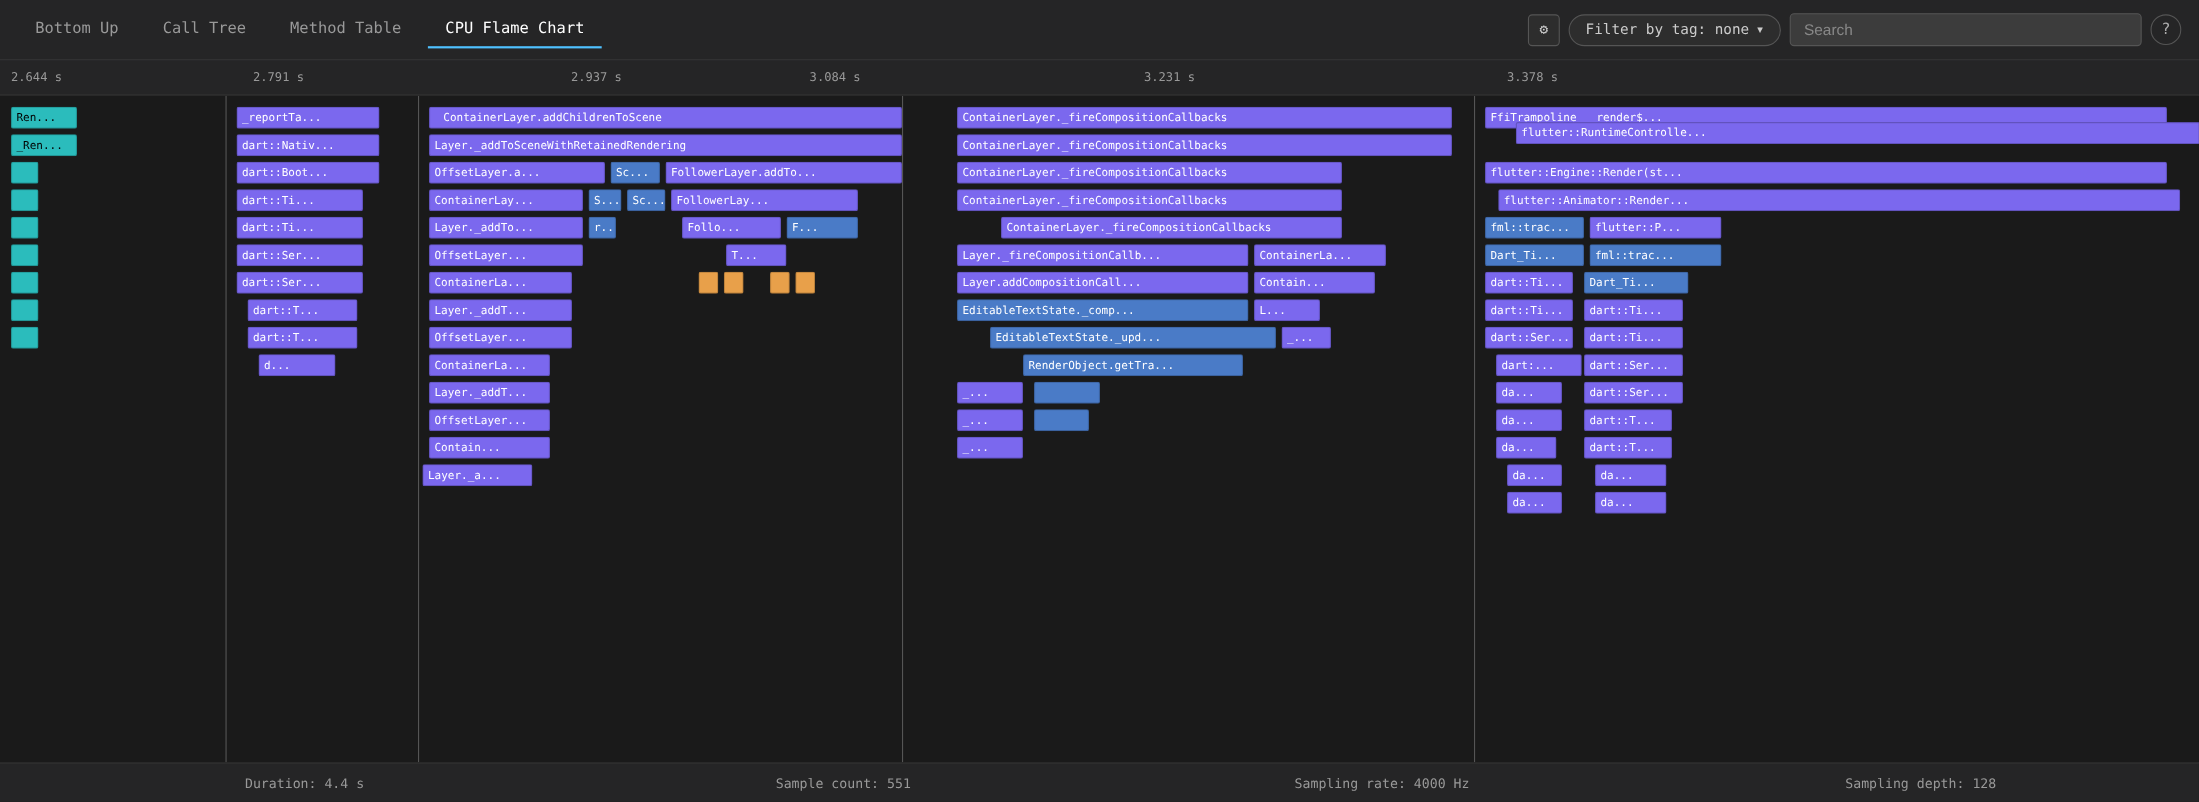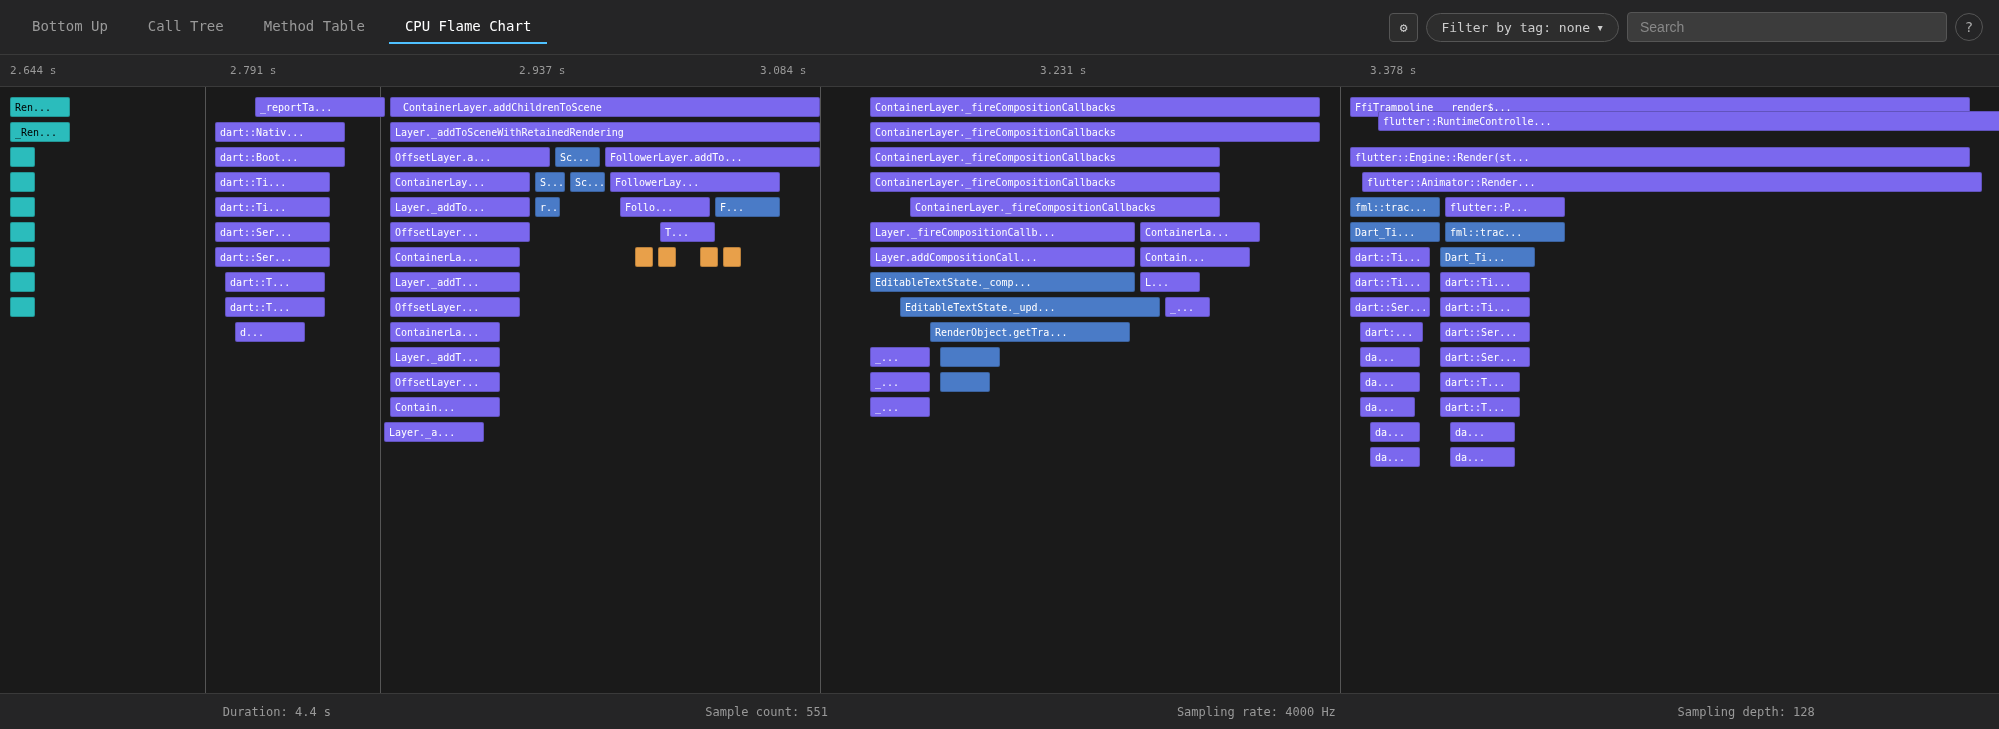--- a/index.html
+++ b/index.html
@@ -183,41 +183,41 @@
   <div class="search-box">
     <input type="text" placeholder="Search" style="">
   </div>
   <div class="help-btn">?</div>
 </div>
 
 <div class="timeline-bar">
   <span class="time-label" style="left: 10px;">2.644 s</span>
   <span class="time-label" style="left: 230px;">2.791 s</span>
   <span class="time-label" style="left: 478px; margin-left: 41px;">2.937 s</span>
-  <span class="time-label" style="left: 760px;">3.084 s</span>
+  <span class="time-label" style="left: 736px;">3.084 s</span>
   <span class="time-label" style="left: 1040px;">3.231 s</span>
   <span class="time-label" style="left: 1370px;">3.378 s</span>
 </div>
 
 <div class="flame-chart" id="flame-chart">
 
   <div class="vertical-line" style="left: 205px;"></div>
   <div class="vertical-line" style="left: 380px;"></div>
   <div class="vertical-line" style="left: 820px;"></div>
   <div class="vertical-line" style="left: 1340px;"></div>
 <div class="flame-bar cyan" style="left: 10px; top: 10px; width: 60px;">Ren...</div>
     <div class="flame-bar cyan" style="left: 10px; top: 35px; width: 60px;">_Ren...</div>
     <div class="flame-bar cyan" style="left: 10px; top: 60px; width: 25px;"></div>
     <div class="flame-bar cyan" style="left: 10px; top: 85px; width: 25px;"></div>
     <div class="flame-bar cyan" style="left: 10px; top: 110px; width: 25px;"></div>
     <div class="flame-bar cyan" style="left: 10px; top: 135px; width: 25px;"></div>
     <div class="flame-bar cyan" style="left: 10px; top: 160px; width: 25px;"></div>
     <div class="flame-bar cyan" style="left: 10px; top: 185px; width: 25px;"></div>
     <div class="flame-bar cyan" style="left: 10px; top: 210px; width: 25px;"></div>
-    <div class="flame-bar purple" style="left: 215px; top: 10px; width: 130px; margin-left: 40px;">_reportTa...</div>
+    <div class="flame-bar purple" style="left: 215px; top: 10px; width: 130px;">_reportTa...</div>
     <div class="flame-bar purple" style="left: 215px; top: 35px; width: 130px;">dart::Nativ...</div>
     <div class="flame-bar purple" style="left: 215px; top: 60px; width: 130px;">dart::Boot...</div>
     <div class="flame-bar purple" style="left: 215px; top: 85px; width: 115px;">dart::Ti...</div>
     <div class="flame-bar purple" style="left: 215px; top: 110px; width: 115px;">dart::Ti...</div>
     <div class="flame-bar purple" style="left: 215px; top: 135px; width: 115px;">dart::Ser...</div>
     <div class="flame-bar purple" style="left: 215px; top: 160px; width: 115px;">dart::Ser...</div>
     <div class="flame-bar purple" style="left: 225px; top: 185px; width: 100px;">dart::T...</div>
     <div class="flame-bar purple" style="left: 225px; top: 210px; width: 100px;">dart::T...</div>
     <div class="flame-bar purple" style="left: 235px; top: 235px; width: 70px;">d...</div>
     <div class="flame-bar purple" style="left: 390px; top: 10px; width: 430px; padding-left: 12px;">ContainerLayer.addChildrenToScene</div>
@@ -273,21 +273,21 @@
     <div class="flame-bar blue" style="left: 1350px; top: 110px; width: 90px;">fml::trac...</div>
     <div class="flame-bar purple" style="left: 1445px; top: 110px; width: 120px;">flutter::P...</div>
     <div class="flame-bar blue" style="left: 1350px; top: 135px; width: 90px;">Dart_Ti...</div>
     <div class="flame-bar blue" style="left: 1445px; top: 135px; width: 120px;">fml::trac...</div>
     <div class="flame-bar purple" style="left: 1350px; top: 160px; width: 80px;">dart::Ti...</div>
     <div class="flame-bar blue" style="left: 1440px; top: 160px; width: 95px;">Dart_Ti...</div>
     <div class="flame-bar purple" style="left: 1350px; top: 185px; width: 80px;">dart::Ti...</div>
     <div class="flame-bar purple" style="left: 1440px; top: 185px; width: 90px;">dart::Ti...</div>
     <div class="flame-bar purple" style="left: 1350px; top: 210px; width: 80px;">dart::Ser...</div>
     <div class="flame-bar purple" style="left: 1440px; top: 210px; width: 90px;">dart::Ti...</div>
-    <div class="flame-bar purple" style="left: 1360px; top: 235px; width: 63px; text-align: right;">dart:...</div>
+    <div class="flame-bar purple" style="left: 1360px; top: 235px; width: 78px; text-align: right;">dart:...</div>
     <div class="flame-bar purple" style="left: 1440px; top: 235px; width: 90px;">dart::Ser...</div>
     <div class="flame-bar purple" style="left: 1360px; top: 260px; width: 60px;">da...</div>
     <div class="flame-bar purple" style="left: 1440px; top: 260px; width: 90px;">dart::Ser...</div>
     <div class="flame-bar purple" style="left: 1360px; top: 285px; width: 60px;">da...</div>
     <div class="flame-bar purple" style="left: 1440px; top: 285px; width: 80px;">dart::T...</div>
     <div class="flame-bar purple" style="left: 1360px; top: 310px; width: 55px;">da...</div>
     <div class="flame-bar purple" style="left: 1440px; top: 310px; width: 80px;">dart::T...</div>
     <div class="flame-bar purple" style="left: 1370px; top: 335px; width: 50px;">da...</div>
     <div class="flame-bar purple" style="left: 1450px; top: 335px; width: 65px;">da...</div>
     <div class="flame-bar purple" style="left: 1370px; top: 360px; width: 50px;">da...</div>

